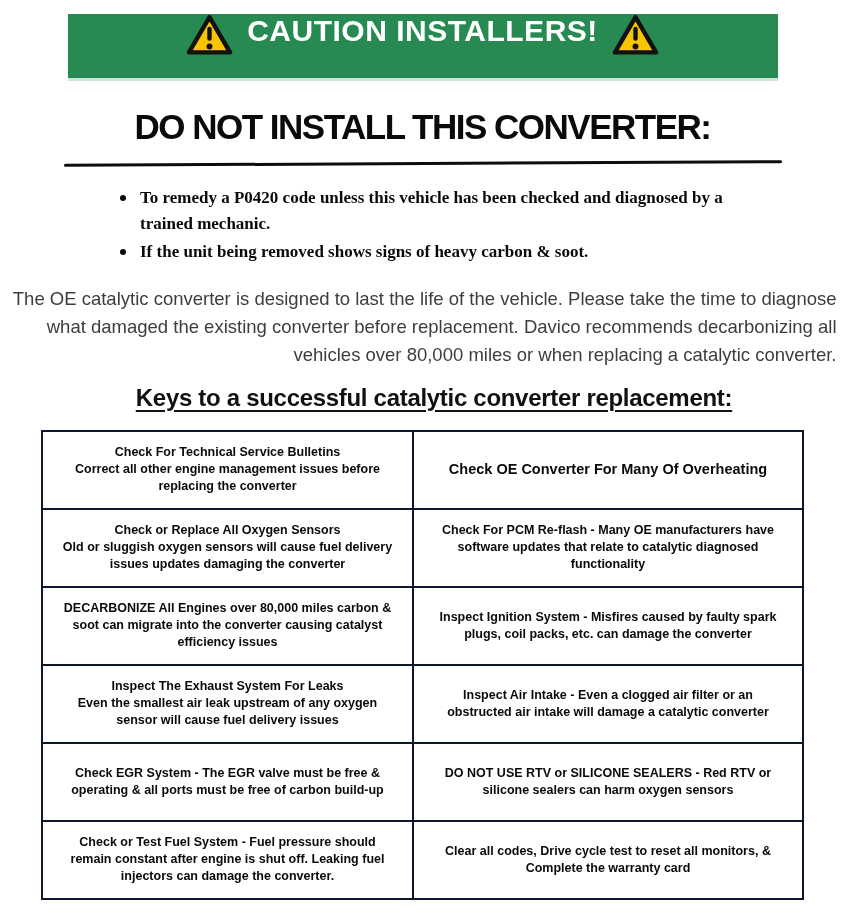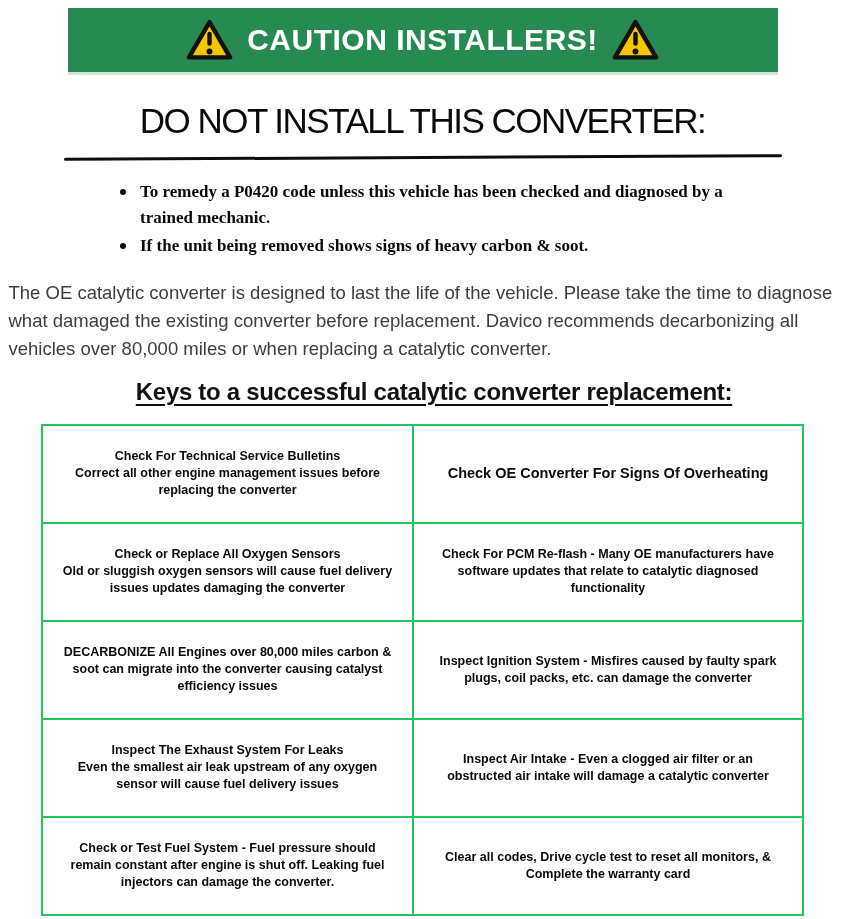--- a/index.html
+++ b/index.html
@@ -15,43 +15,42 @@
     height: 919px;
     margin: 0 auto;
     background: #ffffff;
     overflow: hidden;
   }
 
   
   .banner {
     width: 710px;
     height: 64px;
-    margin: 8px auto;
+    margin: 14px auto;
     background: #278a53;
     display: flex;
-    align-items: center;
     justify-content: center;
     gap: 14px;
     box-shadow: 0 3px 0 #cfe3d6;
   }
   .banner-title {
     color: #ffffff;
     font-size: 30px;
     font-weight: 900;
     letter-spacing: 0.5px;
     white-space: nowrap;
   }
   .warn-icon { display: inline-block; line-height: 0; }
 
   
   .main-heading {
     margin-top: 30px;
     text-align: center;
     font-size: 35px;
-    font-weight: 400;
+    font-weight: 700;
     letter-spacing: -1.5px;
     color: #0a0a0a;
     line-height: 1.1;
   }
 
   
   .rule {
     width: 718px;
     height: 3px;
     background: #0d0d0d;
@@ -85,21 +84,21 @@
     width: 6px;
     height: 6px;
     border-radius: 50%;
     background: #0a0a0a;
   }
 
   
   .paragraph {
     margin: 20px auto 0 auto;
     width: 828px;
-    text-align: left;
+    text-align: right;
     font-size: 18.5px;
     font-weight: 400;
     color: #3d3d3d;
     line-height: 28px;
   }
 
   
   .sub-heading {
     margin-top: 15px;
     text-align: center;
@@ -114,23 +113,23 @@
   }
 
   
   .keys-table {
     margin: 18px auto 0 auto;
     width: 693px;
     border-collapse: collapse;
     table-layout: fixed;
   }
   .keys-table td {
-    border: 2px solid #22c55e;
+    border: 2px solid #0f172a;
     height: 76px;
-    padding: 10px 16px;
+    padding: 0 16px;
     text-align: center;
     vertical-align: middle;
     font-size: 12.5px;
     font-weight: bold;
     color: #0a0a0a;
     line-height: 17px;
     white-space: pre-line;
   }
   .keys-table td.col-left  { width: 337px; }
   .keys-table td.col-right { width: 356px; }
@@ -170,36 +169,40 @@
 
   <div class="paragraph">The OE catalytic converter is designed to last the life of the vehicle. Please take the time to diagnose what damaged the existing converter before replacement. Davico recommends decarbonizing all vehicles over 80,000 miles or when replacing a catalytic converter.</div>
 
   <div class="sub-heading">Keys to a successful catalytic converter replacement:</div>
 
   <table class="keys-table">
     <tbody>
       <tr>
         <td class="col-left">Check For Technical Service Bulletins
 Correct all other engine management issues before replacing the converter</td>
-        <td class="col-right big-cell">Check OE Converter For Signs Of Overheating</td>
+        <td class="col-right big-cell">Check OE Converter For Many Of Overheating</td>
       </tr>
       <tr>
         <td class="col-left">Check or Replace All Oxygen Sensors
 Old or sluggish oxygen sensors will cause fuel delivery issues updates damaging the converter</td>
         <td class="col-right">Check For PCM Re-flash - Many OE manufacturers have software updates that relate to catalytic diagnosed functionality</td>
       </tr>
       <tr>
         <td class="col-left">DECARBONIZE All Engines over 80,000 miles carbon &amp; soot can migrate into the converter causing catalyst efficiency issues</td>
         <td class="col-right">Inspect Ignition System - Misfires caused by faulty spark plugs, coil packs, etc. can damage the converter</td>
       </tr>
       <tr>
         <td class="col-left">Inspect The Exhaust System For Leaks
 Even the smallest air leak upstream of any oxygen sensor will cause fuel delivery issues</td>
         <td class="col-right">Inspect Air Intake - Even a clogged air filter or an obstructed air intake will damage a catalytic converter</td>
       </tr>
       <tr>
+        <td class="col-left">Check EGR System - The EGR valve must be free &amp; operating &amp; all ports must be free of carbon build-up</td>
+        <td class="col-right">DO NOT USE RTV or SILICONE SEALERS - Red RTV or silicone sealers can harm oxygen sensors</td>
+      </tr>
+      <tr>
         <td class="col-left">Check or Test Fuel System - Fuel pressure should remain constant after engine is shut off.  Leaking fuel injectors can damage the converter.</td>
         <td class="col-right">Clear all codes,  Drive cycle test to reset all monitors, &amp; Complete the warranty card</td>
       </tr>
     </tbody>
   </table>
 
 </div>
 
 </body></html>

